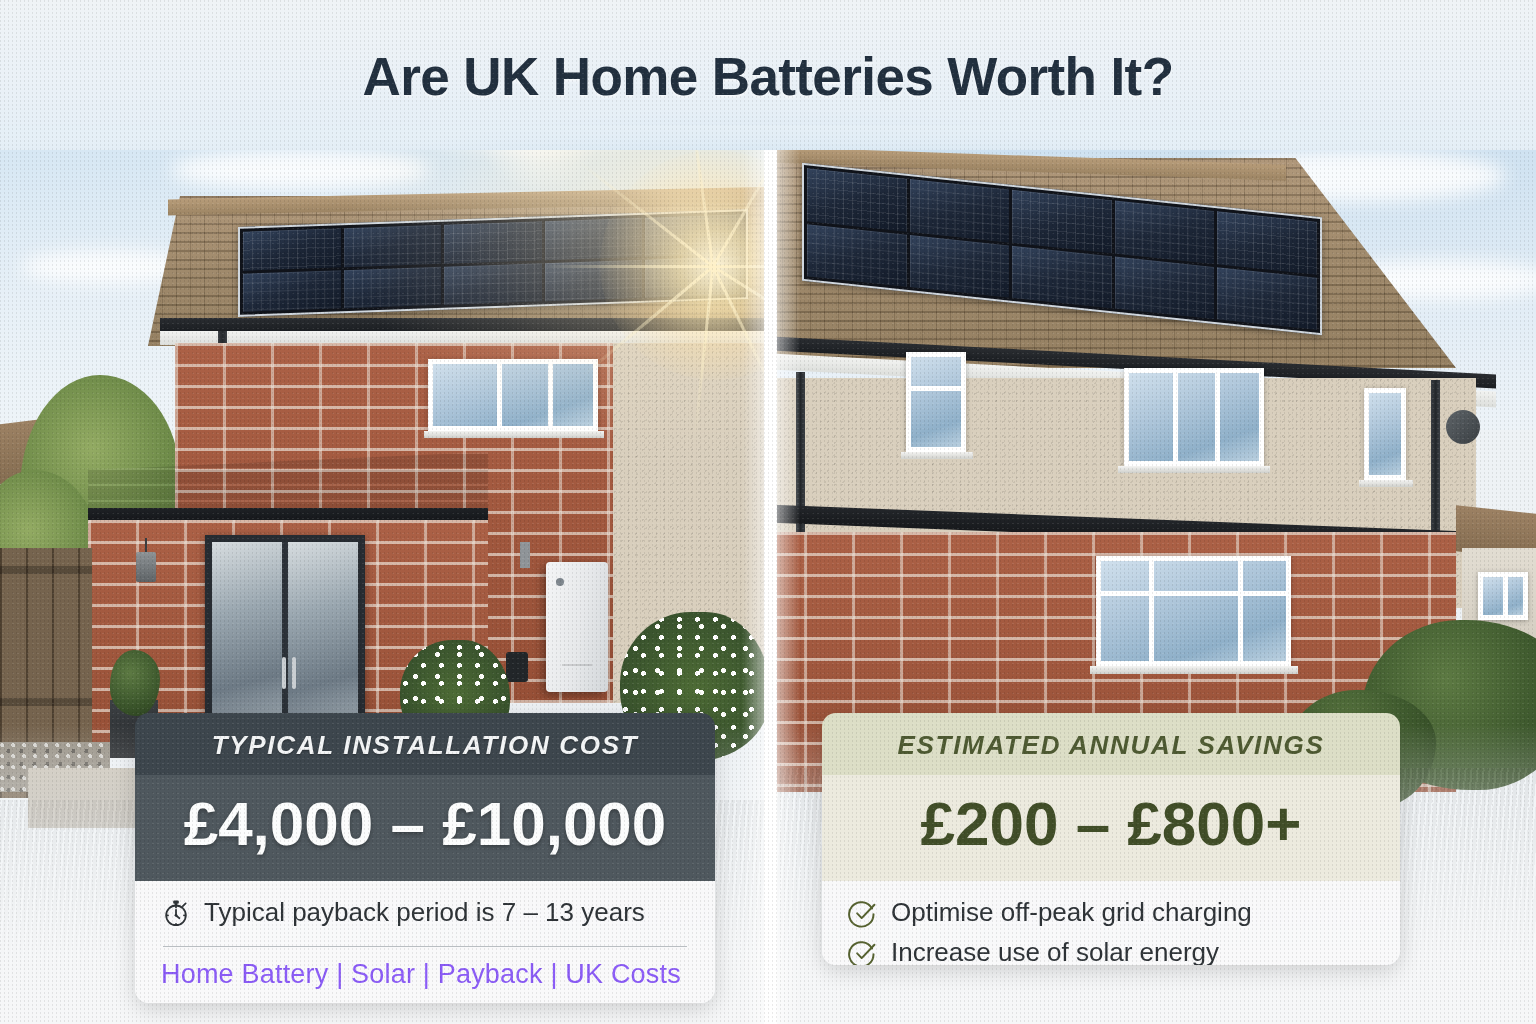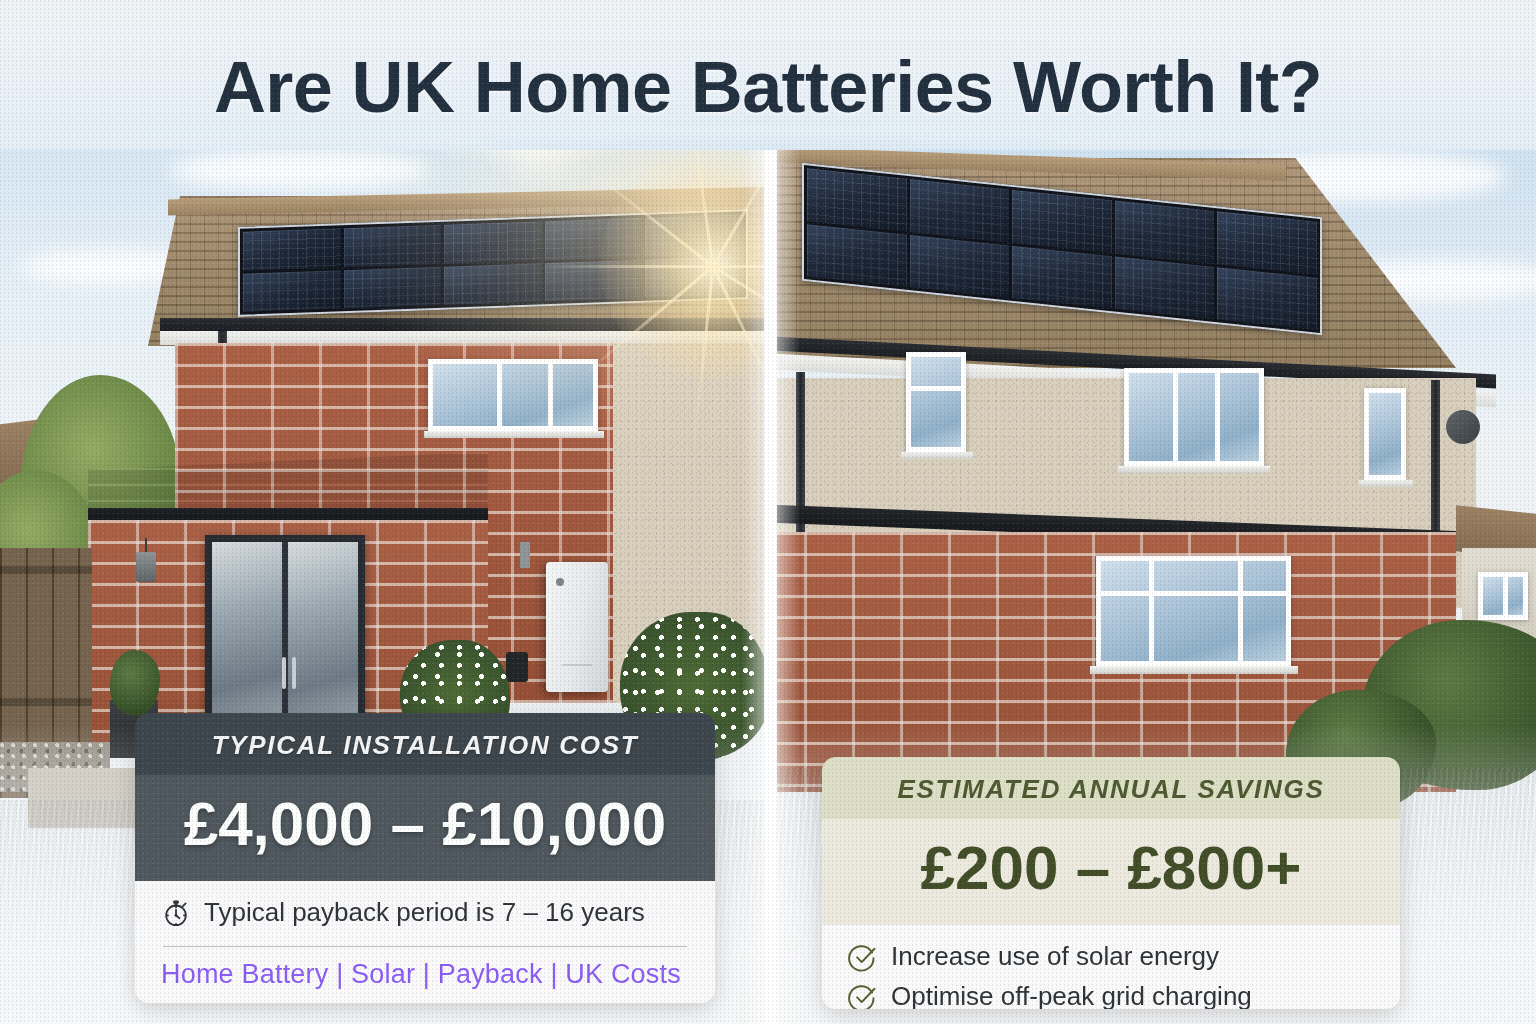--- a/index.html
+++ b/index.html
@@ -32,21 +32,21 @@
   .title-band::after{
     content:"";
     position:absolute; left:0; right:0; bottom:-1px; height:26px;
     background: linear-gradient(180deg, rgba(230,240,247,0.85) 0%, rgba(230,240,247,0) 100%);
   }
   .page-title {
     position: absolute;
     left: 0; top: 46px;
     width: 1536px;
     text-align: center;
-    font-size: 72px;
+    font-size: 53px;
     font-weight: 800;
     letter-spacing: -0.6px;
     color: #22303f;
     text-shadow: 0 2px 3px rgba(255,255,255,0.65);
     z-index: 41;
   }
 
   
   .scene {
     position: absolute;
@@ -346,21 +346,21 @@
 
   
   .card {
     position: absolute;
     border-radius: 14px;
     overflow: hidden;
     z-index: 50;
     box-shadow: 0 6px 22px rgba(0,0,0,0.16);
   }
   .card-left  { left: 135px; top: 713px; width: 580px; height: 290px; }
-  .card-right { left: 822px; top: 713px; width: 578px; height: 252px; margin-top: 44px; }
+  .card-right { left: 822px; top: 713px; width: 578px; height: 252px; }
 
   .card-head {
     text-align: center;
     font-weight: 700;
     letter-spacing: 1.7px;
     font-style: italic;
   }
   .head-left {
     background: #3d464d;
     color: #f2f4f5;
@@ -629,46 +629,46 @@
             <path d="M23.3 8.6 L26.3 5.8" stroke-linecap="round"></path>
             <path d="M16 18.5 L16 12.6" stroke-linecap="round"></path>
             <path d="M16 18.5 L19.6 21.6" stroke-linecap="round"></path>
             <circle cx="16" cy="18.5" r="1.5" fill="#2e3337" stroke="none"></circle>
             <path d="M16 8.6 L16 10" stroke-linecap="round"></path>
             <path d="M25.9 18.5 L24.5 18.5" stroke-linecap="round"></path>
             <path d="M7.5 18.5 L6.1 18.5" stroke-linecap="round"></path>
             <path d="M16 29 L16 27.6" stroke-linecap="round"></path>
           </svg>
         </span>
-        <span>Typical payback period is 7 – 16 years</span>
+        <span>Typical payback period is 7 – 13 years</span>
       </div>
       <div class="divider-line"></div>
       <div class="tags">Home Battery | Solar | Payback | UK Costs</div>
     </div>
   </div>
 
   <div class="card card-right">
     <div class="card-head head-right">ESTIMATED ANNUAL SAVINGS</div>
     <div class="card-value value-right">£200 – £800+</div>
     <div class="card-foot">
       <div class="foot-row">
         <span class="foot-icon">
           <svg width="30" height="30" viewBox="0 0 32 32" fill="none" stroke="#55612f" stroke-width="2.1">
             <path d="M25.6 11.2 A13 13 0 1 0 27.2 17.2" stroke-linecap="round"></path>
             <path d="M9.8 16.4 L14.6 21.4 L28.2 7.2" stroke-linecap="round" stroke-linejoin="round"></path>
           </svg>
         </span>
-        <span>Increase use of solar energy</span>
+        <span>Optimise off-peak grid charging</span>
       </div>
       <div class="foot-row">
         <span class="foot-icon">
           <svg width="30" height="30" viewBox="0 0 32 32" fill="none" stroke="#55612f" stroke-width="2.1">
             <path d="M25.6 11.2 A13 13 0 1 0 27.2 17.2" stroke-linecap="round"></path>
             <path d="M9.8 16.4 L14.6 21.4 L28.2 7.2" stroke-linecap="round" stroke-linejoin="round"></path>
           </svg>
         </span>
-        <span>Optimise off-peak grid charging</span>
+        <span>Increase use of solar energy</span>
       </div>
     </div>
   </div>
 
   <div class="grain"></div>
 </div>
 
 </body></html>

